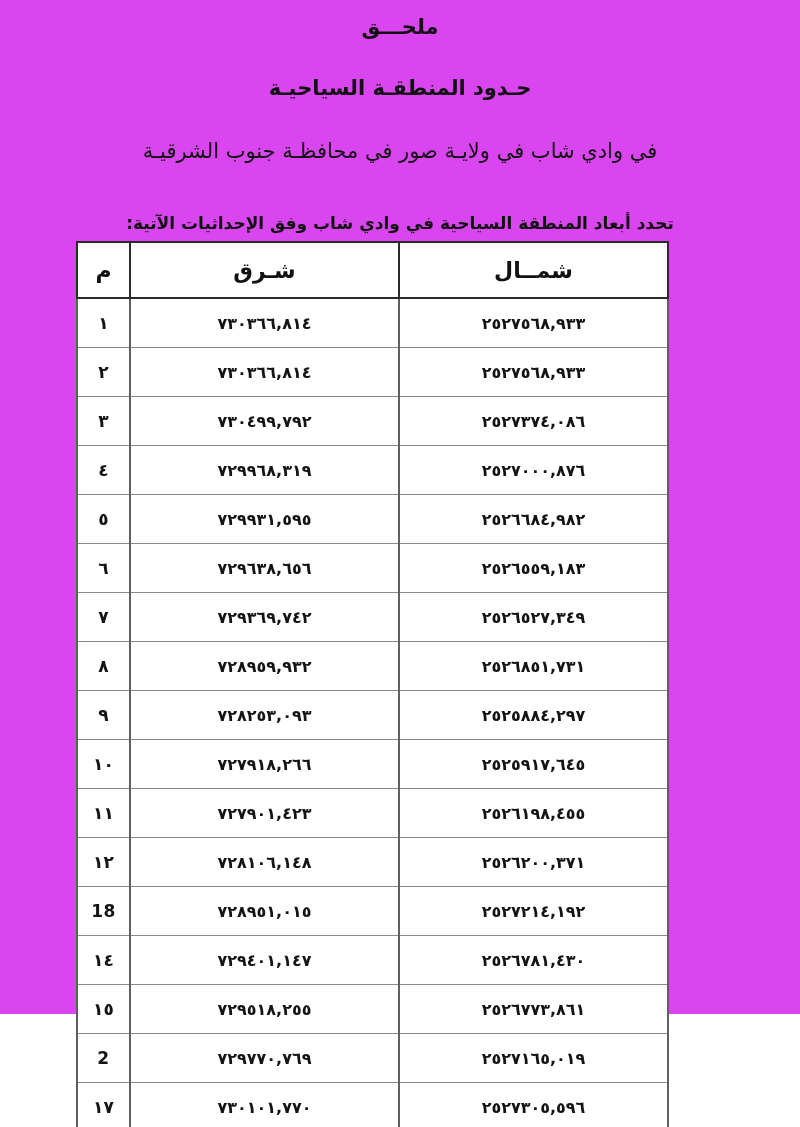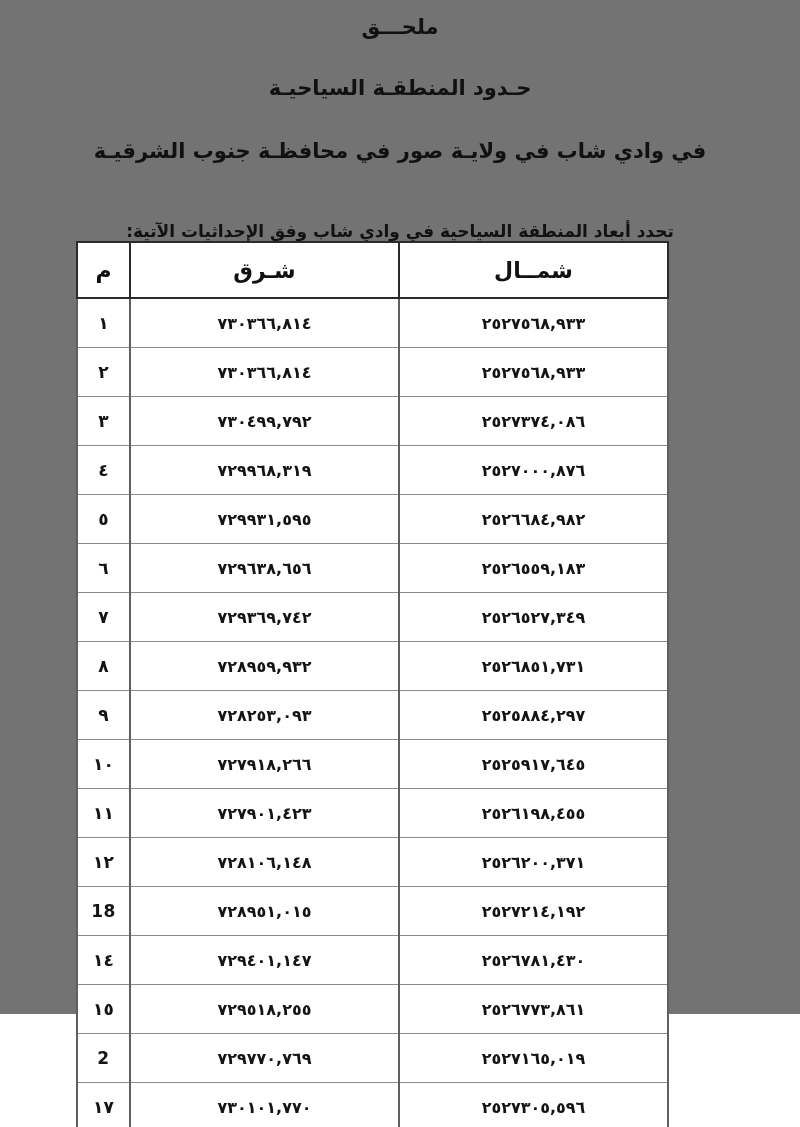--- a/index.html
+++ b/index.html
@@ -16,21 +16,21 @@
     direction: rtl;
     position: relative;
     overflow: hidden;
   }
 
   .page {
     width: 800px;
     height: 1014px;
     box-sizing: border-box;
     position: relative;
-    background: #737373;
+    background: #d946ef;
   }
 
   
   .title-block {
     text-align: center;
     padding-top: 8px;
   }
 
   .title-1 {
     font-size: 21px;
@@ -46,30 +46,30 @@
     font-size: 21px;
     font-weight: bold;
     line-height: 30px;
     margin: 15px;
     padding-top: 16px;
     color: #111111;
   }
 
   .title-3 {
     font-size: 21px;
-    font-weight: bold;
+    font-weight: normal;
     line-height: 30px;
     margin: 0;
     padding-top: 18px;
     color: #111111;
   }
 
   
   .intro {
-    margin: 8px;
+    margin: 0;
     padding-top: 44px;
     padding-left: 30px;
     padding-right: 30px;
     text-align: center;
     font-size: 17px;
     font-weight: bold;
     line-height: 26px;
     color: #121212;
   }
 

